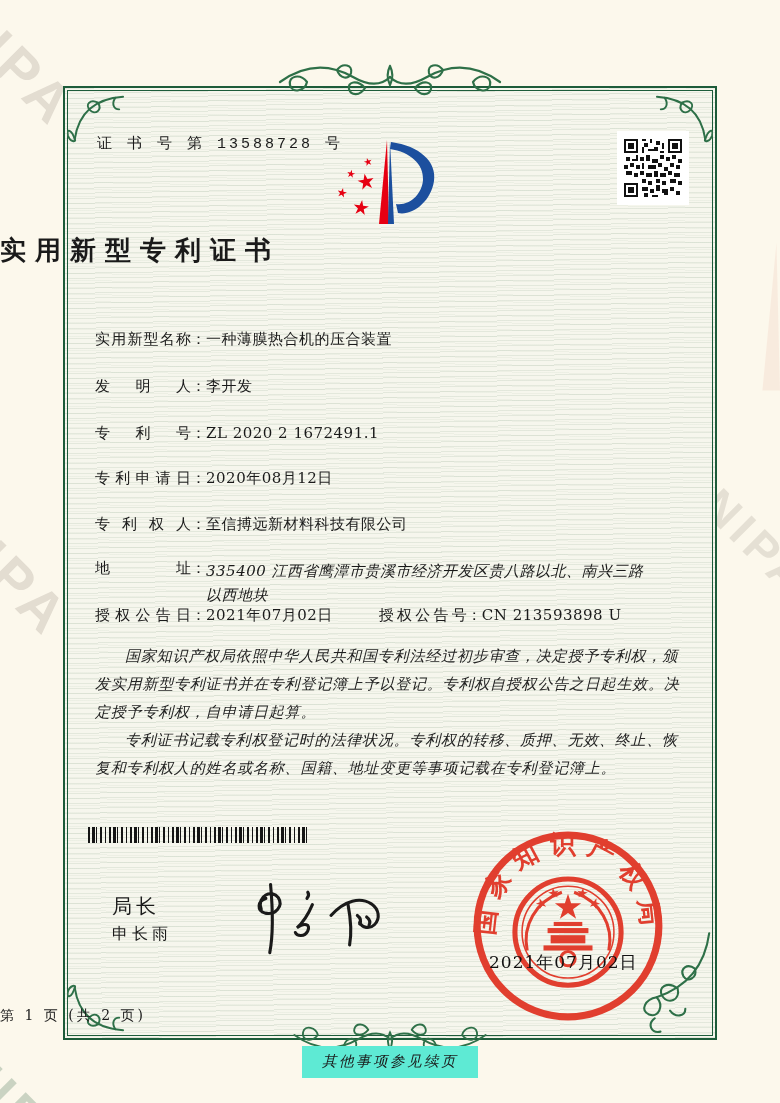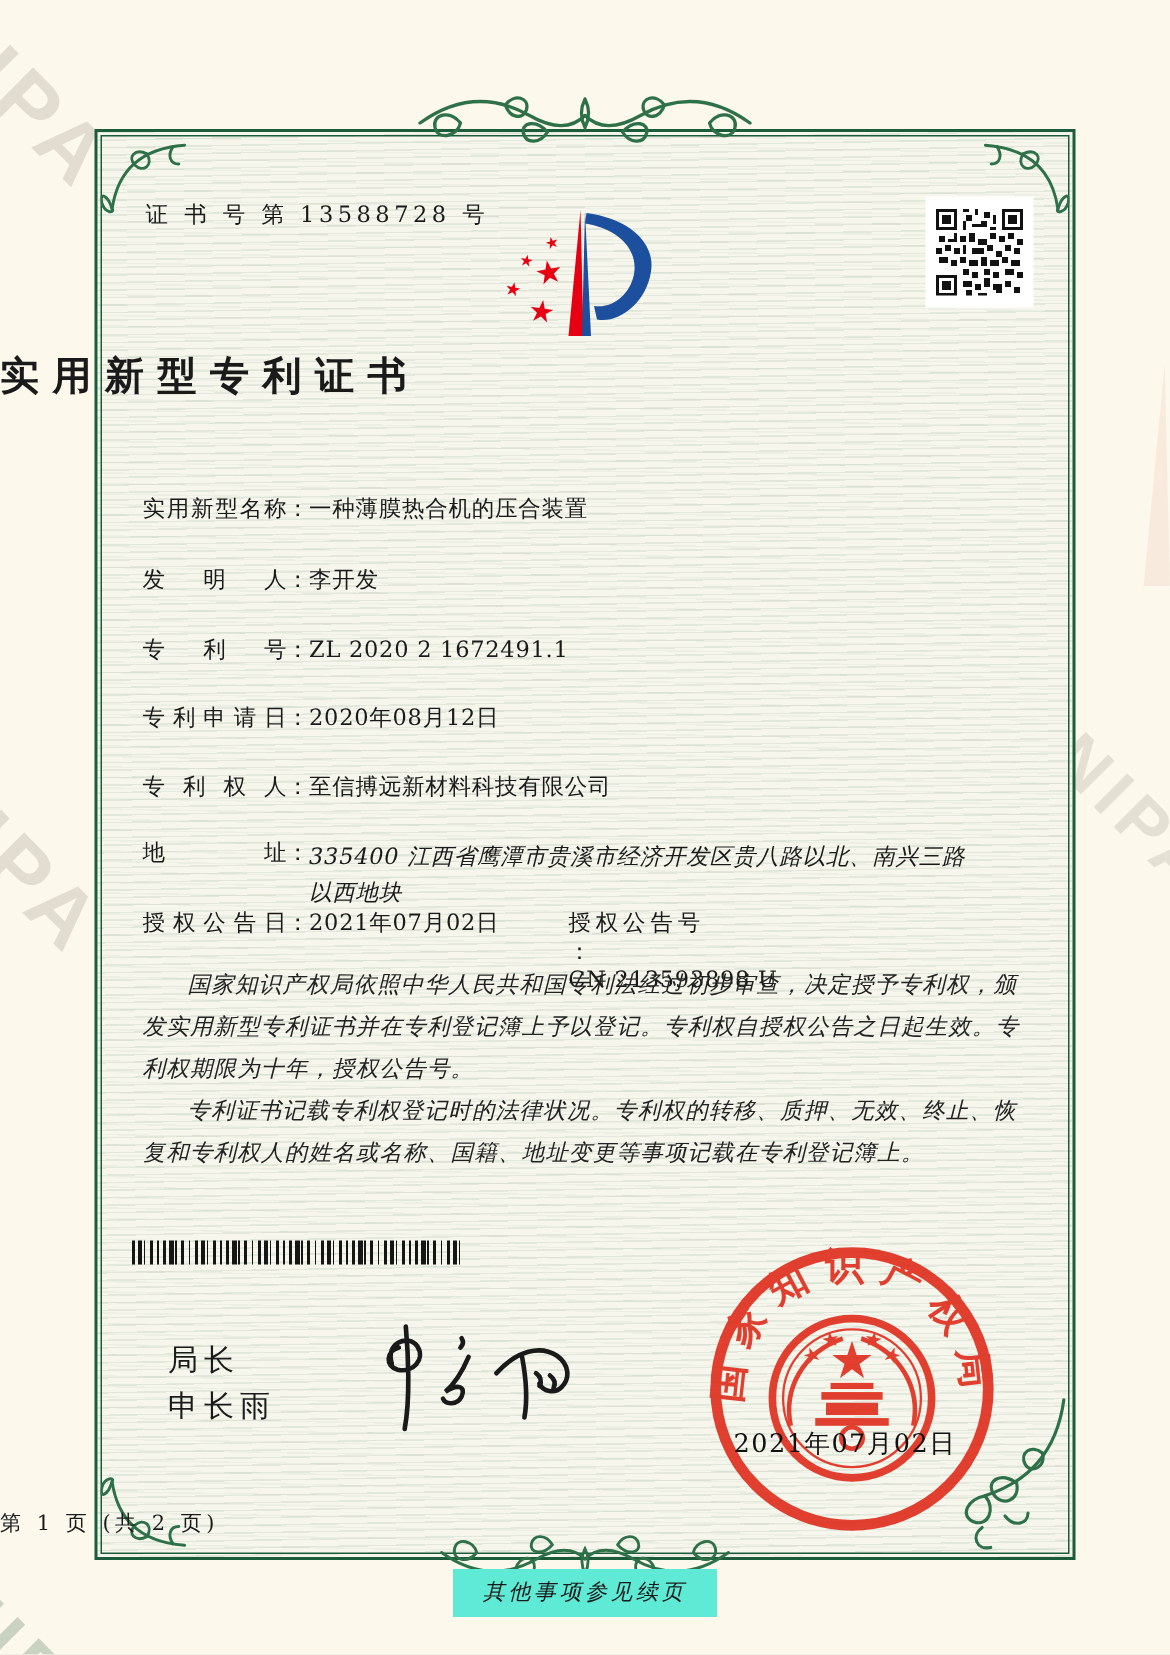--- a/index.html
+++ b/index.html
@@ -26,55 +26,55 @@
   
   .wm{
     position:absolute; font-family:"Liberation Sans",sans-serif; font-weight:700;
     letter-spacing:6px; transform:rotate(45deg); transform-origin:left top;
     color:rgba(145,135,122,.22); z-index:1; pointer-events:none; white-space:nowrap;
   }
   .ghost-logo{position:absolute; opacity:.10; z-index:1; pointer-events:none;}
   
   .orn{position:absolute; z-index:3; pointer-events:none;}
   
-  .cert-no{position:absolute; left:97px; top:134px; font-size:15px; letter-spacing:3px; z-index:4;}
+  .cert-no{position:absolute; left:97px; top:134px; font-size:15px; letter-spacing:3px; z-index:4;font-family:Liberation Mono, monospace;}
   .qr-pad{position:absolute; left:617px; top:131px; width:72px; height:74px; background:#fff; z-index:4;}
   .qr{position:absolute; left:7px; top:8px;}
   .logo{position:absolute; left:338px; top:136px; z-index:4;}
   .title{
     position:absolute; left:0; right:0; top:233px; text-align:left;
     font-size:26px; font-weight:700; letter-spacing:9px; z-index:4;
   }
   
   .frow{position:absolute; left:95px; font-size:15px; z-index:4; display:flex; align-items:flex-start;}
   .f-label{display:inline-block; width:96px; text-align:justify; text-align-last:justify; flex:none;}
   .f-colon{flex:none;}
   .f-value{letter-spacing:.5px;}
   .f-value.wrap{width:448px; line-height:24px;font-style:italic;}
-  .pair2{margin-left:46px; display:flex;flex-direction:column;}
+  .pair2{margin-left:46px; display:flex;}
   .pair2 .f-label{width:88px;}
   
   .body-text{
     position:absolute; left:95px; right:90px; top:642px; z-index:4;
     font-size:15px; line-height:28px; font-style:italic; letter-spacing:.8px; color:#222;
   }
   .body-text p{margin:0; text-indent:2em;}
   
   .barcode{
     position:absolute; left:88px; top:827px; width:220px; height:16px; z-index:4;
     background:repeating-linear-gradient(90deg,
       #151515 0 2px, transparent 2px 4px,
       #151515 4px 7px, transparent 7px 8px,
       #151515 8px 9px, transparent 9px 12px,
       #151515 12px 14px, transparent 14px 17px,
       #151515 17px 18px, transparent 18px 21px);
   }
   
   .sig-title{position:absolute; left:112px; top:893px; font-size:20px; letter-spacing:4px; z-index:4;}
-  .sig-name{position:absolute; left:112px; top:924px; font-size:20px; letter-spacing:4px; z-index:4;}
+  .sig-name{position:absolute; left:112px; top:924px; font-size:16px; letter-spacing:4px; z-index:4;}
   .sig-svg{position:absolute; left:238px; top:878px; z-index:4;}
   
   .seal{position:absolute; left:470px; top:828px; z-index:5;}
   .seal-date{
     position:absolute; left:489px; top:951px; font-size:17px; letter-spacing:1px;
     color:#111; z-index:6; white-space:nowrap;
   }
   
   .page-footer{position:absolute; left:0; right:0; top:1007px; font-size:14px; letter-spacing:3px; z-index:4;}
   .note-box{
@@ -288,21 +288,21 @@
       <span class="f-colon">：</span>
     <span class="f-value">2021年07月02日</span>
     <span class="pair2">
       <span class="f-label">授权公告号</span>
         <span class="f-colon">：</span>
       <span class="f-value">CN 213593898 U</span>
     </span>
   </div>
 
   <div class="body-text">
-    <p>国家知识产权局依照中华人民共和国专利法经过初步审查，决定授予专利权，颁发实用新型专利证书并在专利登记簿上予以登记。专利权自授权公告之日起生效。专利权期限为十年，授权公告号。</p>
+    <p>国家知识产权局依照中华人民共和国专利法经过初步审查，决定授予专利权，颁发实用新型专利证书并在专利登记簿上予以登记。专利权自授权公告之日起生效。决定授予专利权，自申请日起算。</p>
     <p>专利证书记载专利权登记时的法律状况。专利权的转移、质押、无效、终止、恢复和专利权人的姓名或名称、国籍、地址变更等事项记载在专利登记簿上。</p>
   </div>
 
   <div class="barcode"></div>
 
   <div class="sig-title">局长</div>
   <div class="sig-name">申长雨</div>
   <svg class="sig-svg" width="155" height="78" viewBox="0 0 200 100">
     <g fill="none" stroke="#1a1a1a" stroke-width="4" stroke-linecap="round">
       <path d="M30,40 C24,22 44,14 52,25 C59,36 48,48 35,45 C24,42 25,29 36,26"></path>

